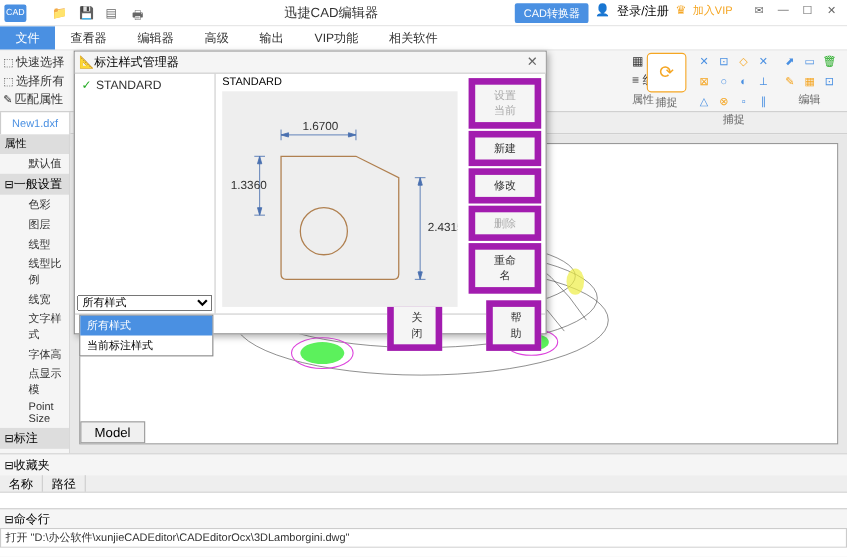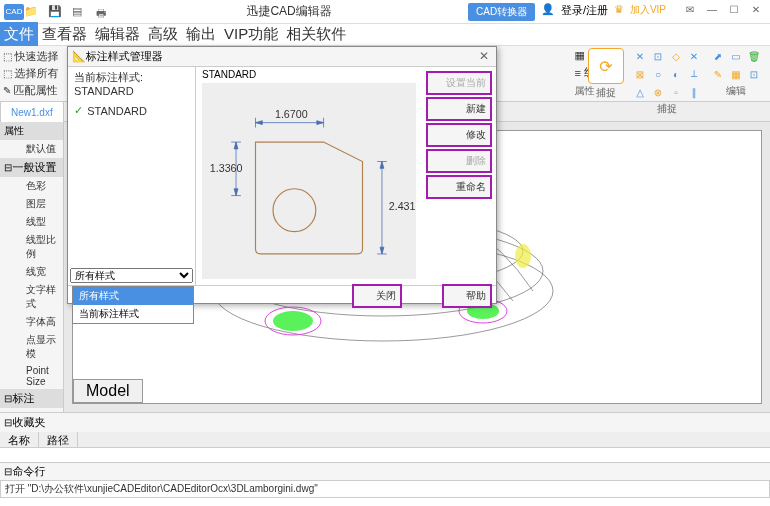--- a/index.html
+++ b/index.html
@@ -1,49 +1,49 @@
 <!DOCTYPE html>
 <html><head>
 <meta charset="utf-8">
 <style>
 *{margin:0;padding:0;box-sizing:border-box;font-family:"Microsoft YaHei",Arial,sans-serif;font-size:11px}
 body{width:770px;height:506px;background:#fff;overflow:hidden;position:relative}
 .titlebar{height:24px;background:#fff;border-bottom:1px solid #ddd;display:flex;align-items:center;padding:0 4px}
-.titlebar .logo{width:20px;height:16px;background:#4a90e2;color:#fff;font-size:8px;display:flex;align-items:center;justify-content:center;border-radius:2px;margin-right:0}
+.titlebar .logo{width:20px;height:16px;background:#4a90e2;color:#fff;font-size:8px;display:flex;align-items:center;justify-content:center;border-radius:2px;margin-right:24px}
 .titlebar .tb-icons{display:flex;gap:10px}
 .titlebar .tb-icon{width:14px;height:14px;color:#666}
 .titlebar .title{flex:1;text-align:center;color:#333;font-size:12px}
 .titlebar .right{display:flex;align-items:flex-start;gap:6px}
 .btn-blue{background:#4a90e2;color:#fff;padding:2px 8px;border-radius:2px;font-size:10px}
 .titlebar .user-icon{color:#666}
 .vip{color:#f5a623;font-size:10px}
 .win-btns{display:flex;gap:2px;margin-left:8px}
 .win-btn{width:20px;height:14px;display:flex;align-items:center;justify-content:center;color:#666;font-size:10px}
 .menubar{height:22px;background:#fff;display:flex;align-items:center;border-bottom:1px solid #ddd}
-.menu-item{padding:3px 4px;color:#333;font-size:15px}
+.menu-item{padding:3px 14px;color:#333;font-size:11px}
 .menu-item.active{background:#4a90e2;color:#fff}
 .ribbon{height:56px;background:#f5f5f5;border-bottom:1px solid #ccc;display:flex;position:relative}
 .ribbon-left{width:64px;display:flex;flex-direction:column;padding:2px}
 .ribbon-row{display:flex;align-items:center;gap:2px;padding:1px;font-size:10px;color:#333}
 .ribbon-right{position:absolute;right:8px;top:2px;display:flex;gap:8px}
 .ribbon-group{display:flex;flex-direction:column;align-items:center}
 .ribbon-group-label{font-size:10px;color:#666;margin-top:2px}
 .snap-btn{width:36px;height:36px;background:#fff;border:1px solid #f5a623;border-radius:4px;display:flex;flex-direction:column;align-items:center;justify-content:center}
 .snap-btn .arrow{color:#f5a623;font-size:16px}
 .icon-grid{display:grid;grid-template-columns:repeat(4,16px);gap:2px}
 .icon-sm{width:16px;height:16px;display:flex;align-items:center;justify-content:center;font-size:10px}
 .tabstrip{height:20px;background:#eee;display:flex;align-items:center;border-bottom:1px solid #ccc}
 .tab{padding:15px 10px;background:#fff;border:1px solid #ccc;border-bottom:none;font-size:10px;color:#4a90e2}
 .main{display:flex;height:290px;position:relative}
 .sidebar{width:64px;background:#f5f5f5;border-right:1px solid #ccc;overflow:hidden}
 .side-header{background:#ddd;padding:2px 4px;font-size:10px;display:flex;align-items:center}
 .side-item{padding:2px 4px 2px 26px;font-size:10px;color:#333}
 .canvas{flex:1;background:#e8e8e8;position:relative}
 .canvas-inner{position:absolute;inset:8px;background:#fff;border:1px solid #999}
-.model-tab{position:absolute;bottom:0;left:0;padding:2px 12px;background:#f0f0f0;border:1px solid #999;font-size:16px}
+.model-tab{position:absolute;bottom:0;left:0;padding:2px 12px;background:#f0f0f0;border:1px solid #999;font-size:12px}
 .car{position:absolute;left:120px;top:30px;width:380px;height:200px}
 .favorites{height:20px;background:#f5f5f5;border-top:1px solid #ccc;display:flex;align-items:center;padding:0 4px;font-size:10px}
 .fav-cols{height:16px;background:#eee;display:flex;border-bottom:1px solid #ccc;font-size:10px}
 .fav-col{padding:1px 8px;border-right:1px solid #ccc}
 .cmdline-title{height:18px;background:#f5f5f5;border-top:1px solid #ccc;display:flex;align-items:center;padding:0 4px;font-size:10px}
 .cmdline{height:18px;background:#fff;border:1px solid #ccc;padding:1px 4px;font-size:10px;color:#333}
 
 .dialog{position:absolute;left:67px;top:46px;width:430px;height:258px;background:#fff;border:1px solid #888;box-shadow:2px 2px 6px rgba(0,0,0,.3);z-index:100}
 .dlg-title{height:20px;background:#f5f5f5;display:flex;align-items:center;padding:0 4px;border-bottom:1px solid #ccc}
 .dlg-title .txt{flex:1;font-size:11px}
@@ -57,21 +57,21 @@
 .check{color:#2a2}
 .dlg-combo{margin:2px;position:relative}
 .dlg-combo select{width:100%;font-size:10px}
 .dlg-dropdown{position:absolute;left:2px;top:18px;width:122px;background:#fff;border:1px solid #888;z-index:10}
 .dd-item{padding:2px 6px;font-size:10px}
 .dd-item.sel{background:#4a90e2;color:#fff}
 .dlg-preview{flex:1;position:relative;padding:4px}
 .dlg-preview-label{position:absolute;top:2px;left:6px;font-size:10px}
 .preview-canvas{position:absolute;top:16px;left:6px;right:6px;bottom:6px;background:#eee}
 .dlg-btns-right{width:74px;display:flex;flex-direction:column;gap:2px;padding:4px}
-.dlg-btn{padding:3px 4px;font-size:10px;text-align:right;border:2px solid #a21caf;background:#f5f5f5;color:#333}
+.dlg-btn{padding:3px 16px;font-size:10px;text-align:center;border:6px solid #a21caf;background:#f5f5f5;color:#333}
 .dlg-btn.disabled{color:#aaa}
 .dlg-footer{height:20px;border-top:1px solid #ccc;display:flex;justify-content:flex-end;align-items:center;padding:0 4px;gap:40px}
 .dlg-footer .dlg-btn{width:50px}
 .ribbon-visible{position:absolute;right:160px;top:2px;display:flex;flex-direction:column;gap:2px;font-size:10px;color:#333}
 .rib-row{display:flex;align-items:center;gap:3px}
 svg{display:block}
 </style>
 </head>
 <body>
 
@@ -218,23 +218,20 @@
 <div style="height:10px;background:#fff"></div>
 
 <div class="dialog">
   <div class="dlg-title">
     <span>📐</span>
     <span class="txt">标注样式管理器</span>
     <span class="dlg-close">✕</span>
   </div>
   <div class="dlg-body">
     <div class="dlg-left">
-      <div class="dlg-info">
-        <span>当前标注样式:</span> <span>STANDARD</span>
-      </div>
       <div class="dlg-list">
         <div class="dlg-list-item">
           <span class="check">✓</span>
           <span>STANDARD</span>
         </div>
       </div>
       <div class="dlg-combo">
         <select>
           <option>所有样式</option>
         </select>

